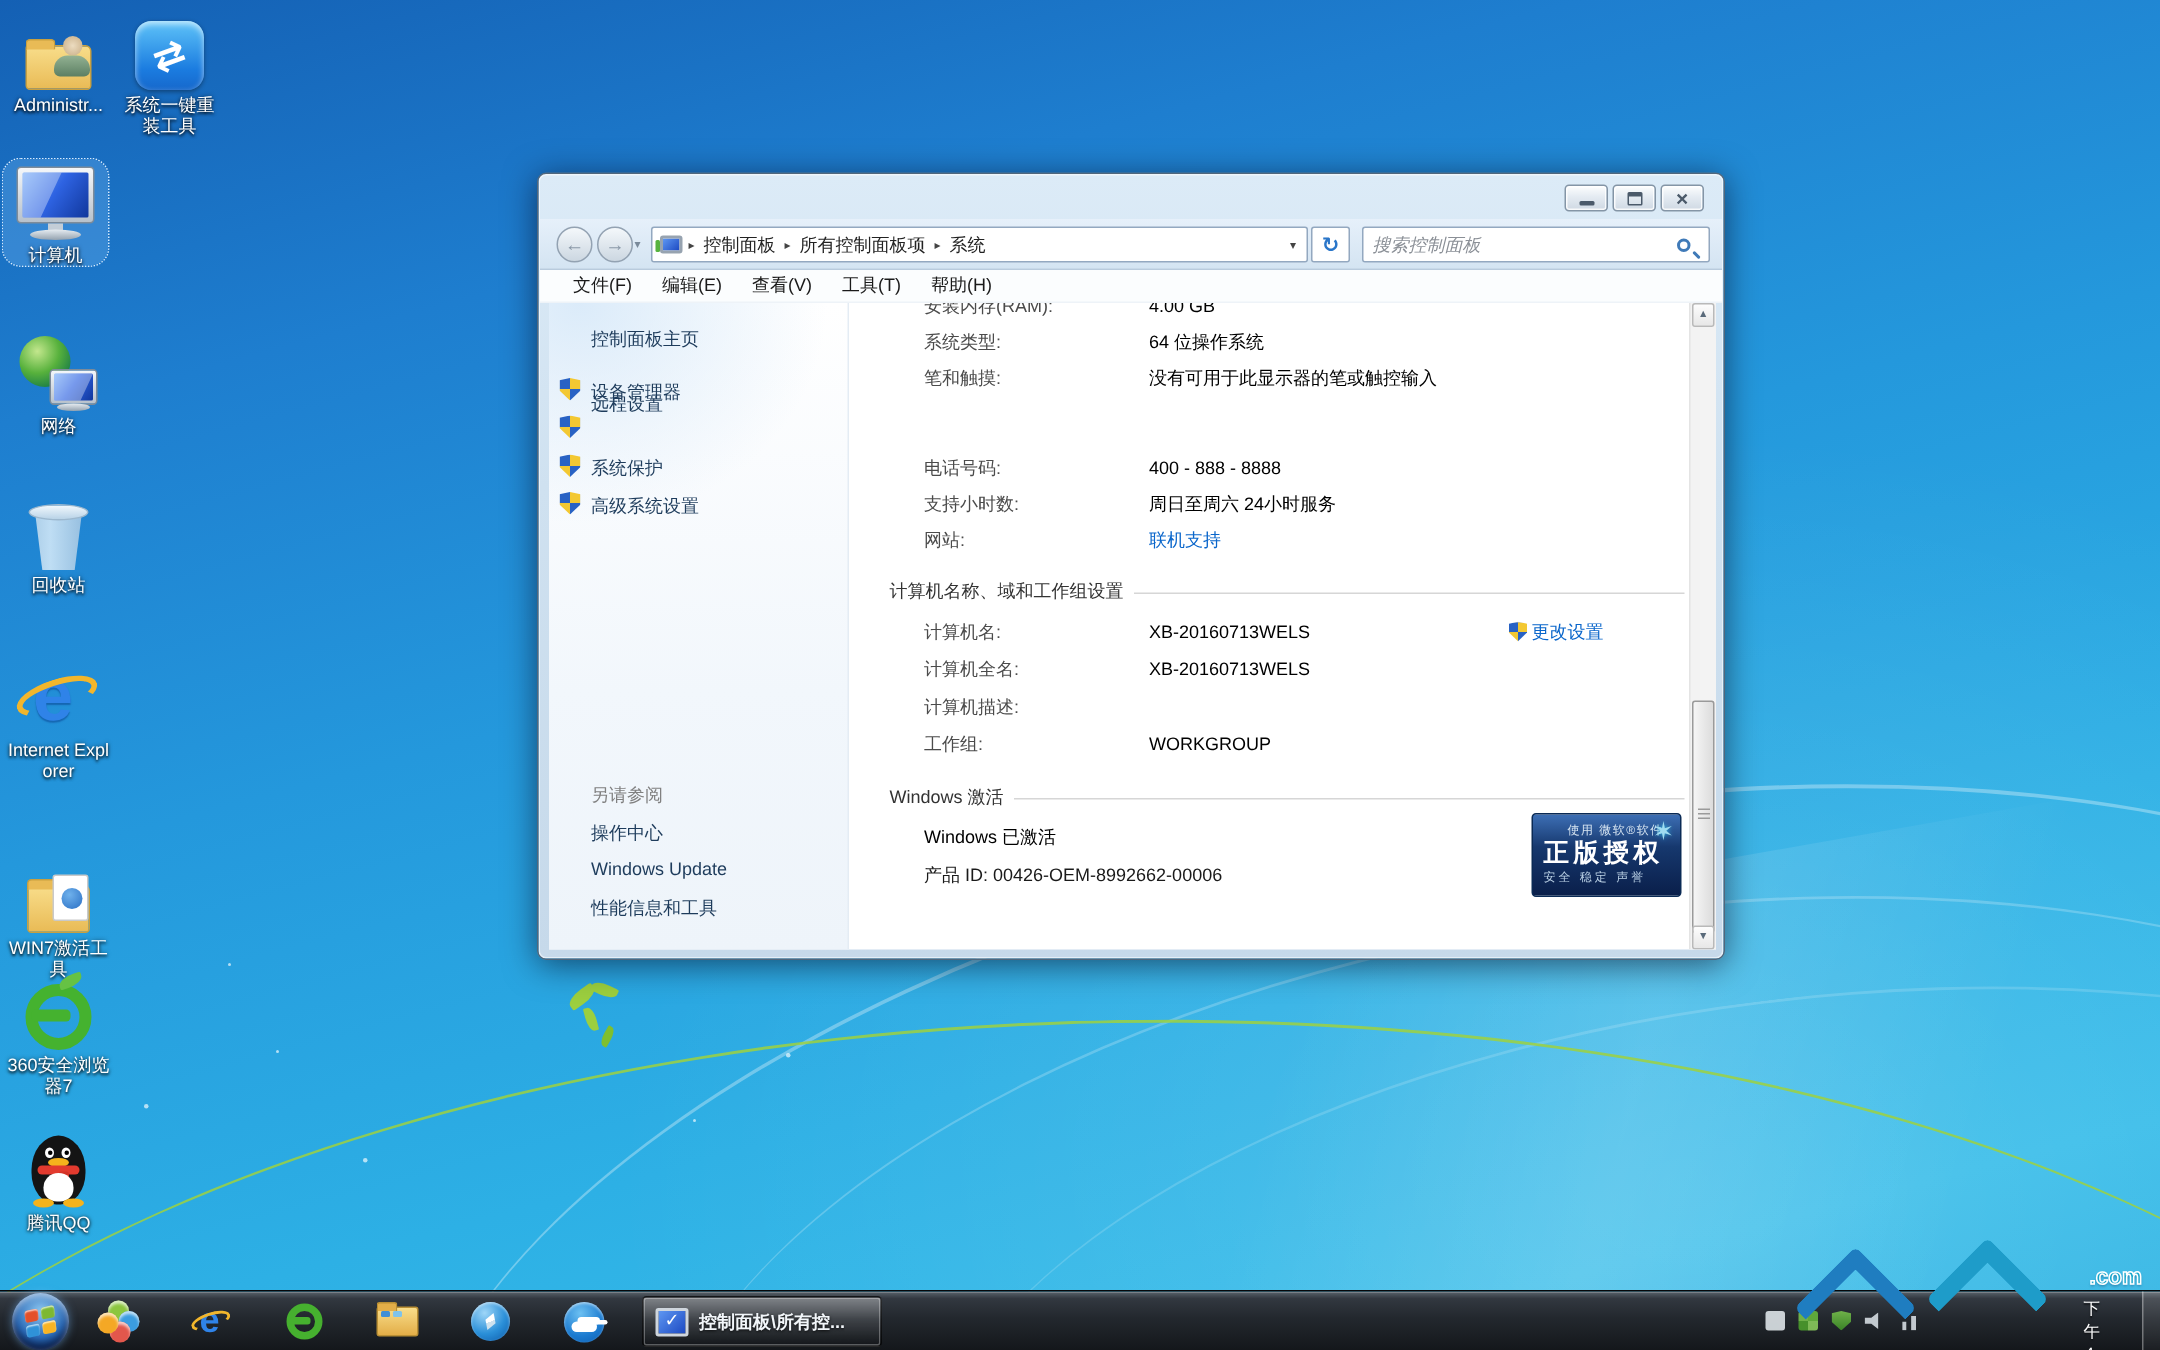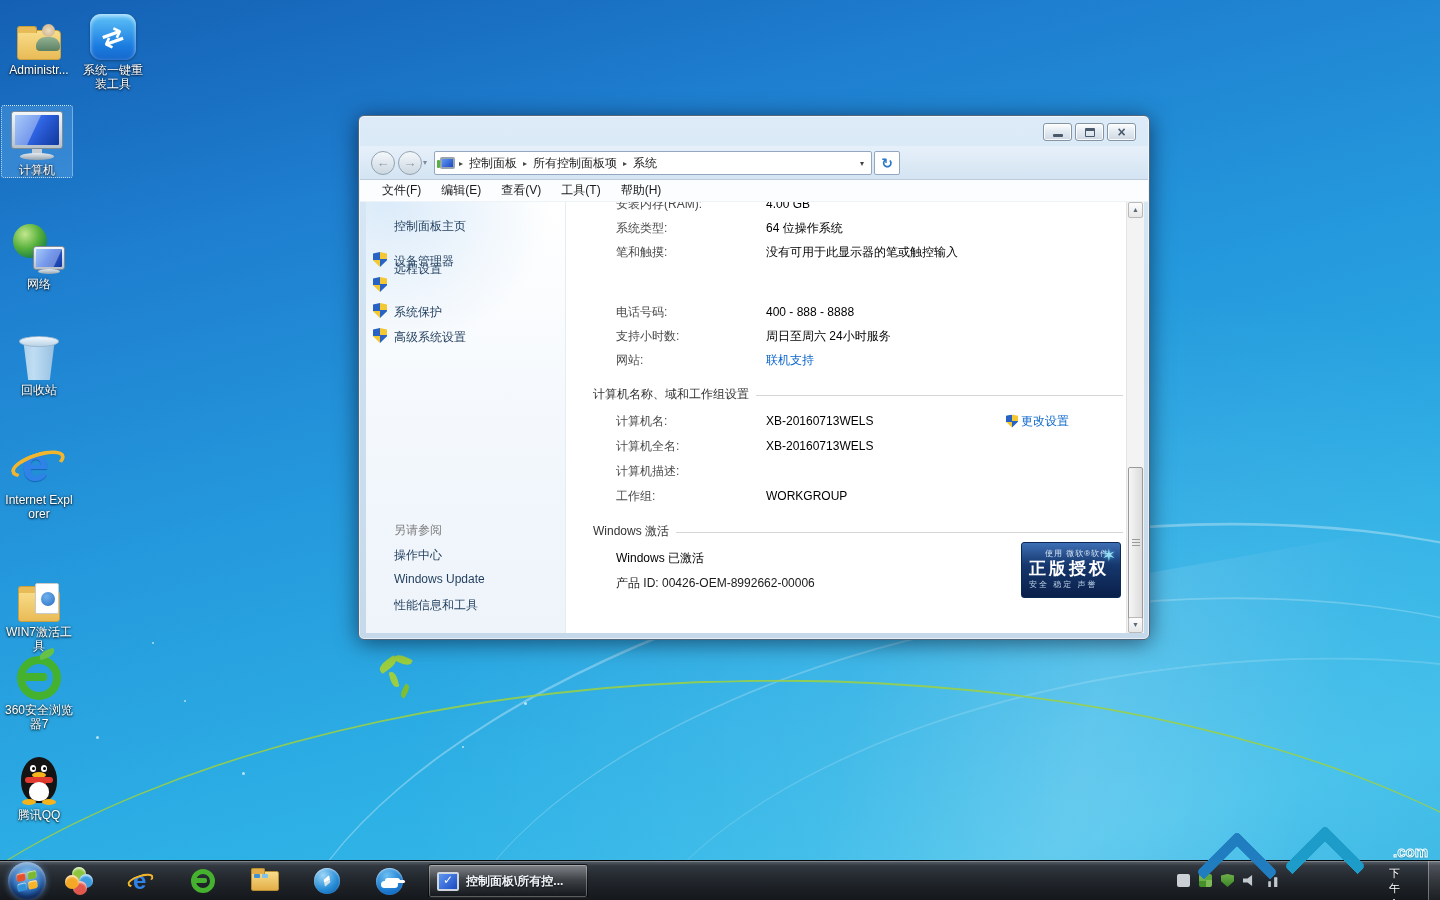--- a/index.html
+++ b/index.html
@@ -21,21 +21,21 @@
   #beam { position:absolute; left:520px; top:590px; width:1100px; height:420px; pointer-events:none;
     background:linear-gradient(115deg,transparent 30%, rgba(255,255,255,.12) 50%, transparent 70%); transform:rotate(-10deg); }
   .leaf { position:absolute; background:#9ccf3f; border-radius:60% 10% 60% 10%; }
   .spark { position:absolute; width:3px; height:3px; border-radius:50%; background:rgba(255,255,255,.65); }
 
   
   .dtile { position:absolute; width:70px; text-align:center; cursor:default; }
   .dtile .ic { height:54px; display:flex; align-items:flex-end; justify-content:center; position:relative; }
   .dlabel { margin-top:3px; font-size:12px; line-height:14px; color:#fff;
     text-shadow:0 1px 2px rgba(0,0,0,.85), 0 0 3px rgba(0,0,0,.6); word-break:break-all; }
-  .dtile.sel { outline:1px dotted #d8ecff; background:rgba(120,185,245,.30); border-radius:2px; }
+  .dtile.sel { outline:1px dotted #d8ecff; background:rgba(120,185,245,.30); border-radius:12px; }
 
   
   .foldr { width:44px; height:30px; background:linear-gradient(#f8dd8a,#e9bb56); border:1px solid #c8a040; border-radius:2px 4px 3px 3px; position:relative; }
   .foldr:before { content:""; position:absolute; left:-1px; top:-5px; width:18px; height:6px; background:#e9bb56; border:1px solid #c8a040; border-bottom:none; border-radius:3px 3px 0 0; }
   .person-head { position:absolute; left:24px; bottom:22px; width:13px; height:13px; border-radius:50%; background:radial-gradient(#ecdcc0,#c7ac84); }
   .person-body { position:absolute; left:18px; bottom:8px; width:24px; height:14px; border-radius:9px 9px 4px 4px; background:linear-gradient(#93b293,#5c7f63); }
   .rt { width:46px; height:46px; border-radius:11px; background:linear-gradient(180deg,#5fc4f9,#1b7ce0 70%,#1668cc);
     box-shadow:inset 0 2px 4px rgba(255,255,255,.65), 0 1px 3px rgba(0,0,0,.35);
     display:flex; align-items:center; justify-content:center; }
   .rt b { color:#fff; font-size:26px; transform:rotate(-20deg); font-weight:bold; }
@@ -363,20 +363,24 @@
         <span class="mini-mon"></span>
         <span class="csep">▸</span>
         <span class="crumb">控制面板</span>
         <span class="csep">▸</span>
         <span class="crumb">所有控制面板项</span>
         <span class="csep">▸</span>
         <span class="crumb">系统</span>
         <span class="addr-dd">▾</span>
       </div>
       <div id="refresh"><span>↻</span></div>
+      <div id="searchbox">
+        <input placeholder="搜索控制面板" style="">
+        <span class="mag"></span>
+      </div>
     </div>
 
     <div id="menurow">
       <span class="mitem">文件(F)</span>
       <span class="mitem">编辑(E)</span>
       <span class="mitem">查看(V)</span>
       <span class="mitem">工具(T)</span>
       <span class="mitem">帮助(H)</span>
     </div>
 

